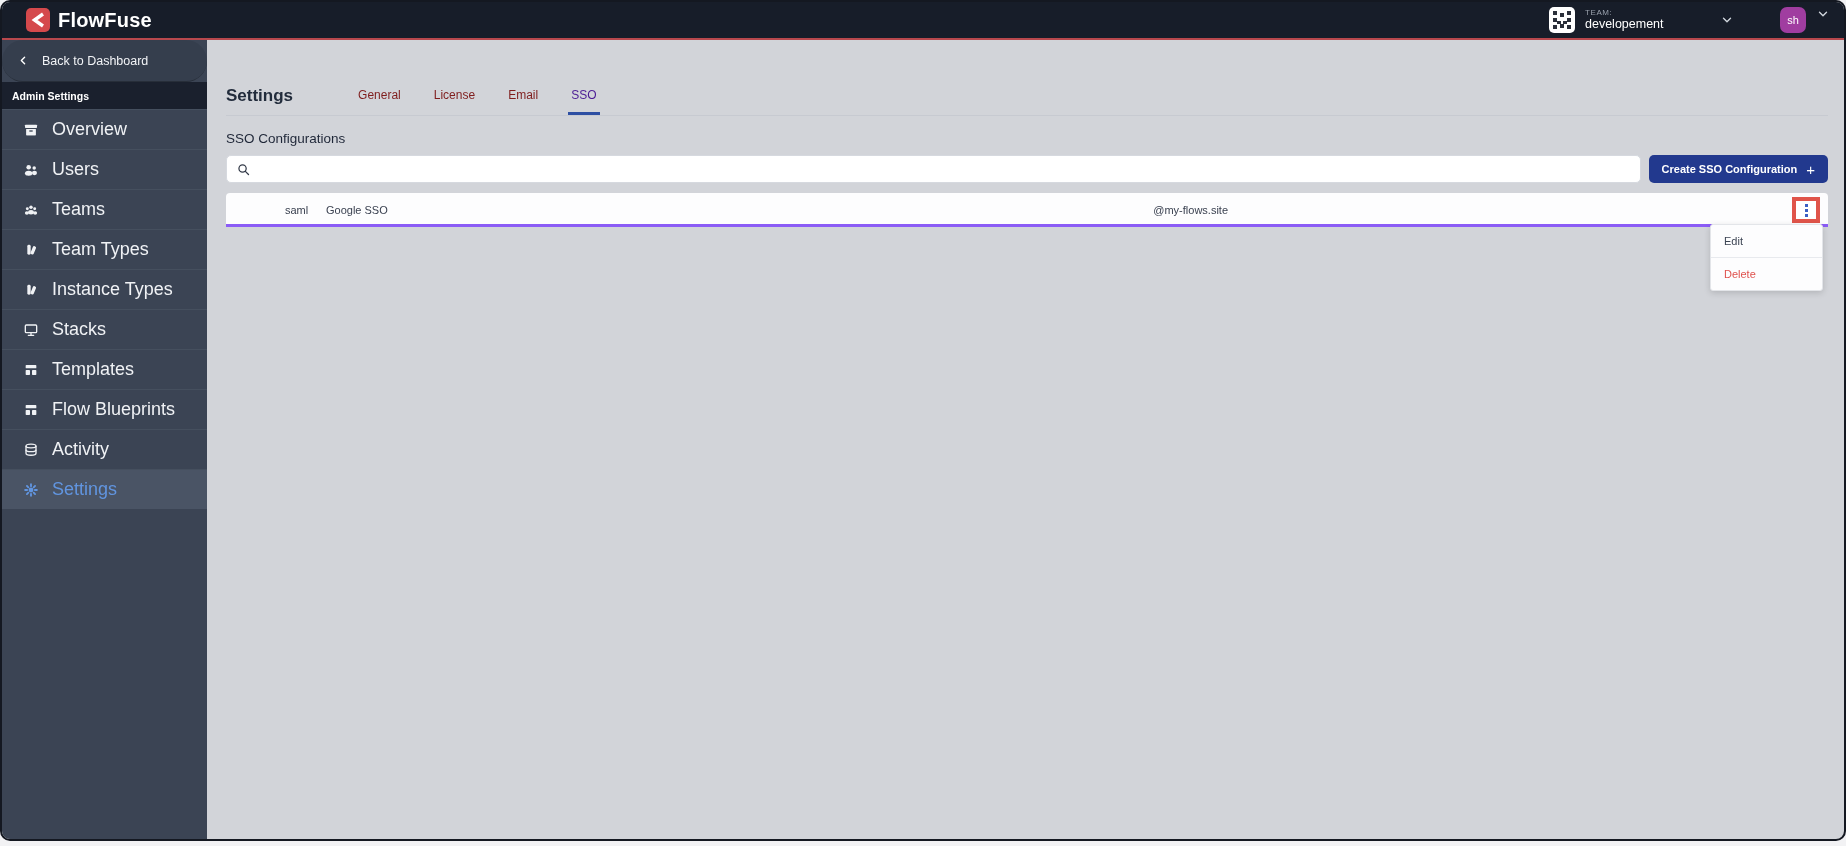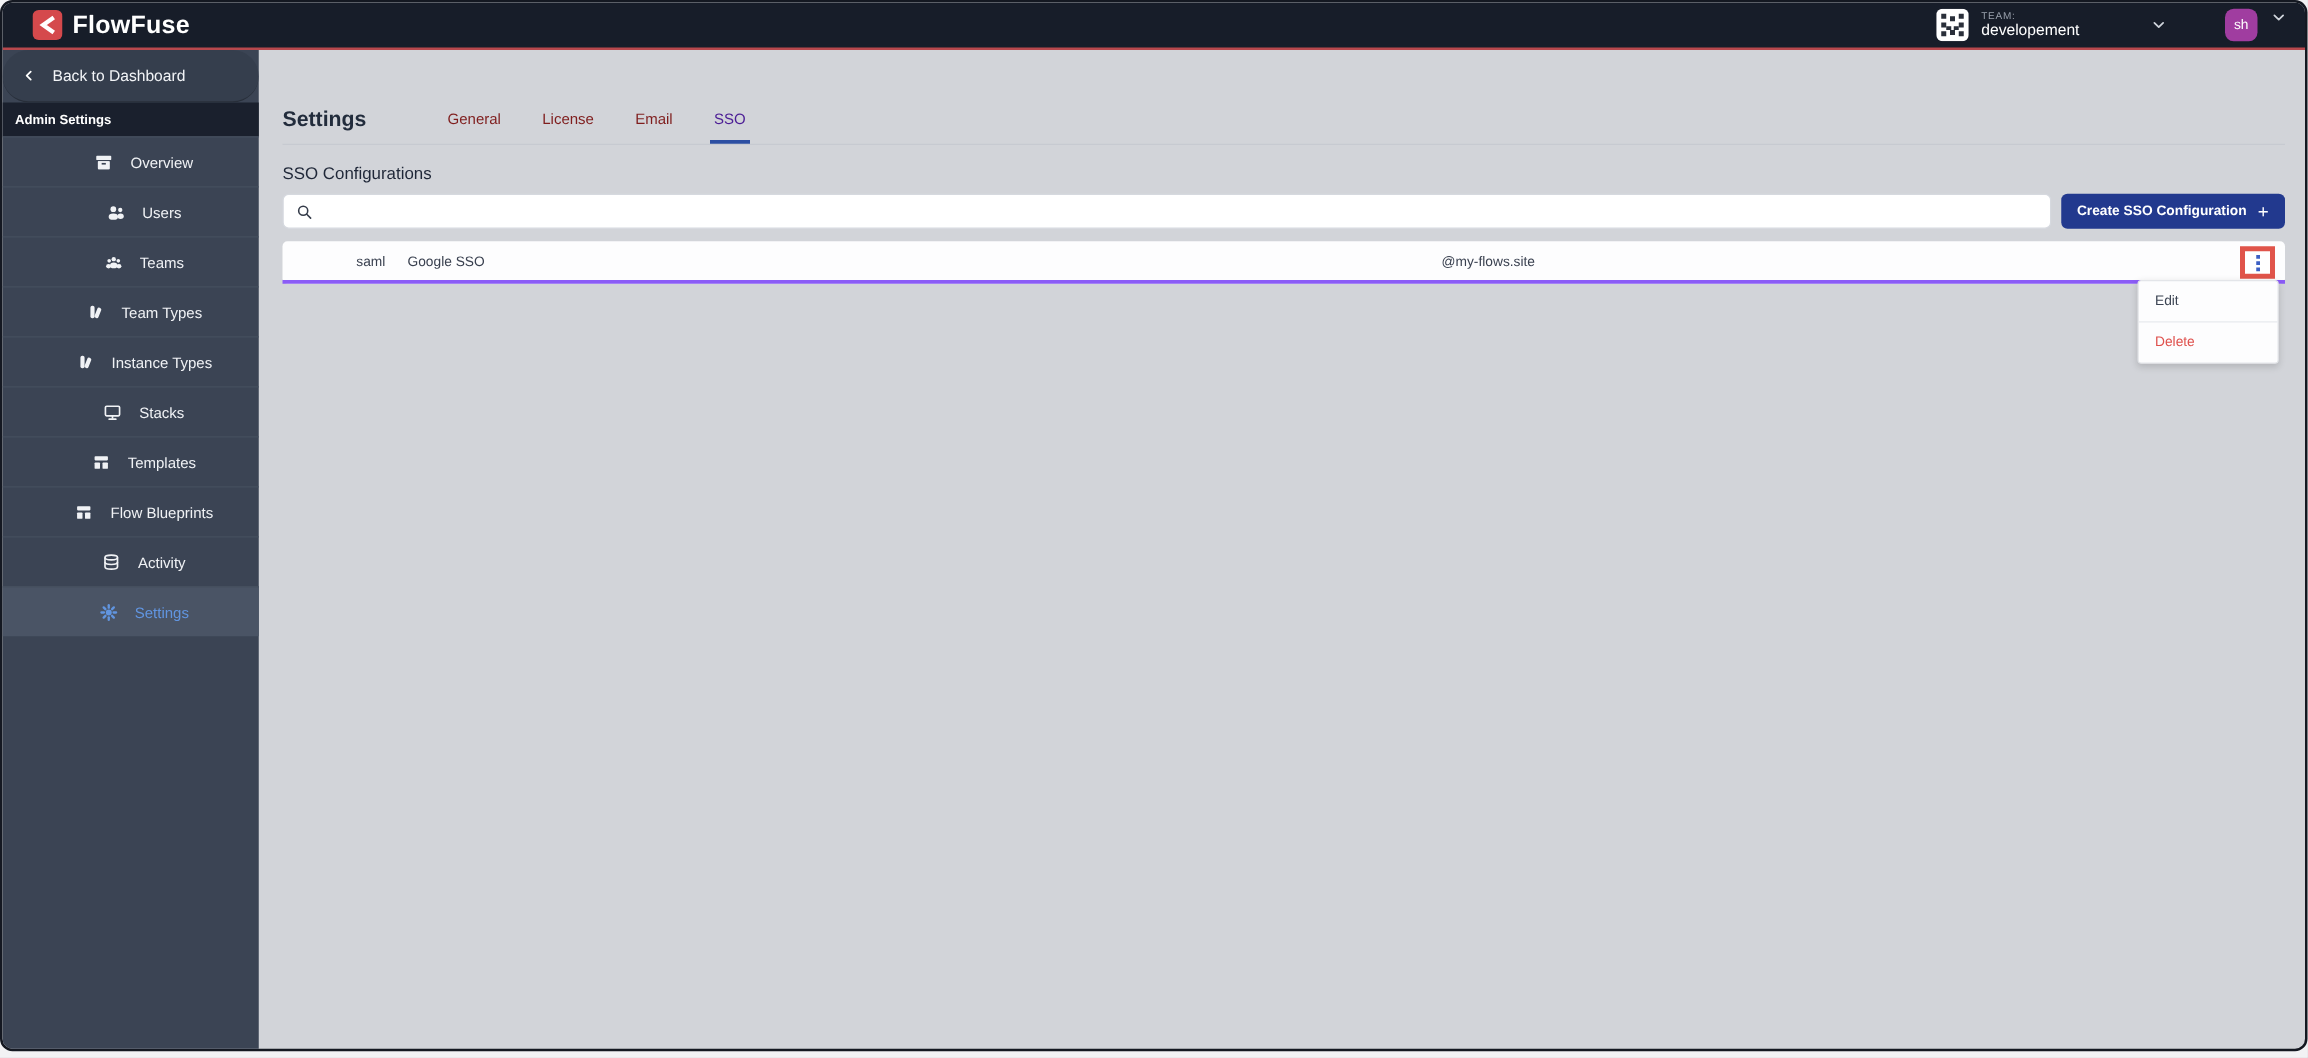--- a/index.html
+++ b/index.html
@@ -25,21 +25,21 @@
 
   
   .app-body { display:flex; height:801px; }
   .sidebar { width:205px; background:#3b4454; flex-shrink:0; display:flex; flex-direction:column; }
   .back-link { height:42px; display:flex; align-items:center; gap:12px; padding-left:15px;
     background:#353e4d; color:#f2f4f7; font-size:12.5px; cursor:pointer;
     border-bottom:1px solid rgba(0,0,0,.25);border-radius:21px; }
   .section-label { height:27px; background:#1a202d; color:#fff; font-size:10.5px; font-weight:bold;
     display:flex; align-items:center; padding-left:10px; }
   .nav-item { height:40px; display:flex; align-items:center; gap:13px; padding-left:21px;
-    color:#f0f2f5; font-size:12px; cursor:pointer; border-top:1px solid #454f5e;justify-content:center; }
+    color:#f0f2f5; font-size:18px; cursor:pointer; border-top:1px solid #454f5e; }
   .nav-item:first-of-type { border-top:none; }
   .nav-item .nicon { width:16px; height:16px; display:flex; color:#f0f2f5; }
   .nav-item.active { background:#4a5465; color:#6195e0; }
   .nav-item.active .nicon { color:#6195e0; }
 
   
   .main { flex:1; padding:46px 16px 0 19px; position:relative; }
   .tabbar { display:flex; align-items:flex-end; border-bottom:1px solid #c7cad1; }
   .page-title { font-size:17px; font-weight:bold; color:#222c3c; padding-bottom:9px; margin-right:62px; }
   .tab { font-size:12px; color:#7f1d1d; padding:0 3px 13px 3px; margin-right:27px; cursor:pointer; }

